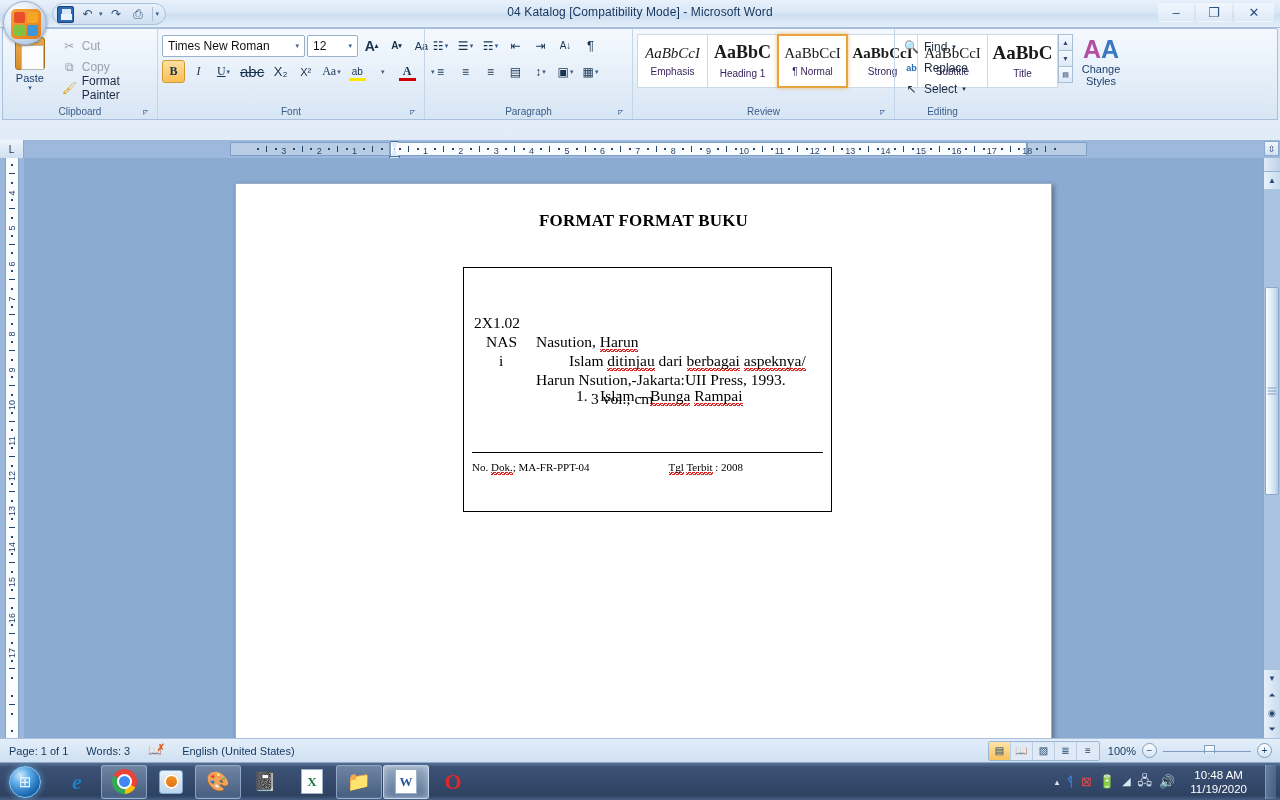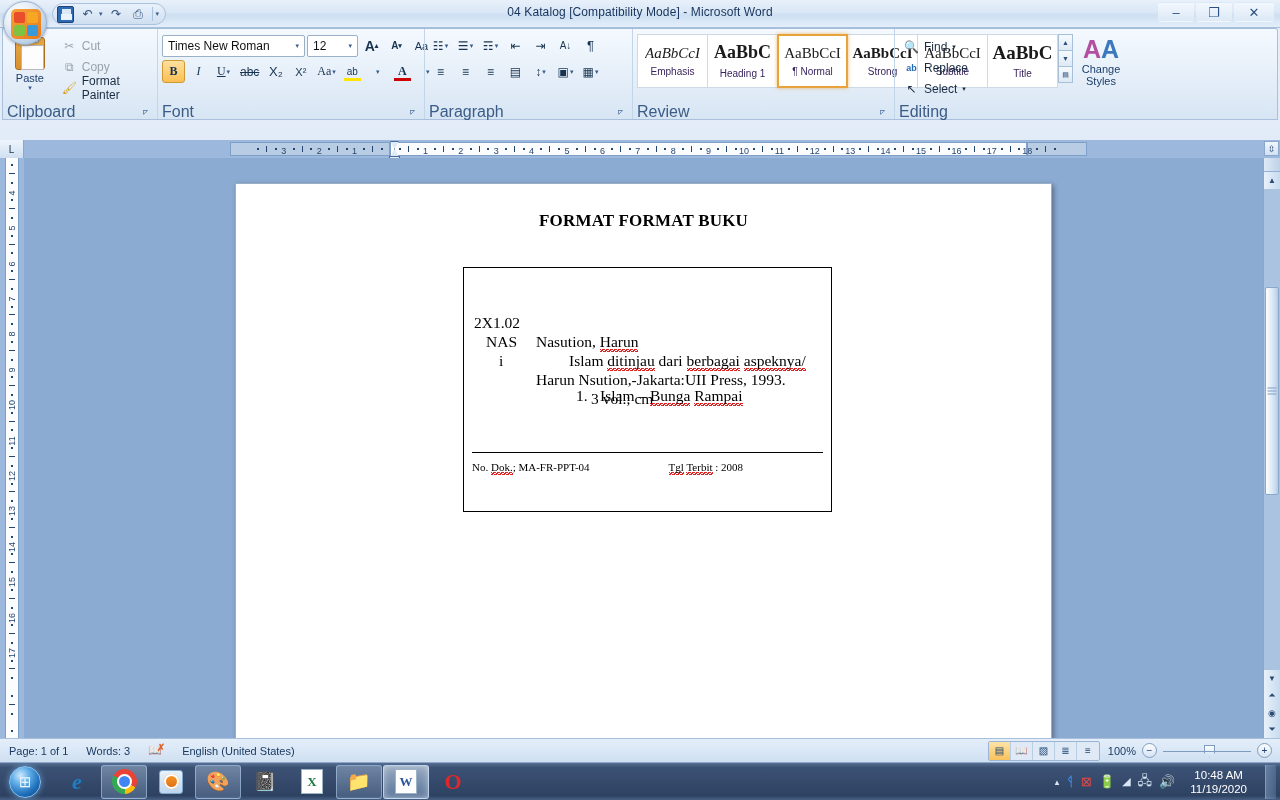--- a/index.html
+++ b/index.html
@@ -78,22 +78,22 @@
   .ribbon {
     position: relative; height: 92px; margin: 0 2px;
     background: linear-gradient(to bottom, #f4f9fe 0%, #e6eff9 52%, #d7e5f4 100%);
     border: 1px solid #a8c0dc; border-top-color: #a4bdda; border-radius: 0 3px 0 0;
     display: flex; align-items: stretch;
   }
   .group { position: relative; display: flex; flex-direction: column; padding: 3px 4px 0; }
   .group + .group { border-left: 1px solid #c3d6e9; }
   .group-body { flex: 1; display: flex; align-items: flex-start; padding-top: 2px; }
   .group-label {
-    height: 15px; text-align: center; font-size: 16px; color: #3b5c86;
-    display: flex; align-items: center; position: relative;
+    height: 15px; text-align: center; font-size: 10px; color: #3b5c86;
+    display: flex; align-items: center; justify-content: center; position: relative;
   }
   .dlg {
     position: absolute; right: 2px; bottom: 1px; width: 11px; height: 11px;
     font-size: 9px; color: #4a6d99; display: flex; align-items: center; justify-content: center;
   }
   .dlg::after { content: "⊿"; transform: rotate(180deg); font-size: 8px; }
 
   
   .clip { width: 154px; }
   .paste-btn {
@@ -453,21 +453,21 @@
             <div class="rbtn on" style="font-weight:700;font-family:'Liberation Serif',serif">
                 <span>B</span>
               </div>
             <div class="rbtn" style="font-style:italic;font-family:'Liberation Serif',serif">
                 <span>I</span>
               </div>
             <div class="rbtn">
                 <span style="text-decoration:underline;font-family:'Liberation Serif',serif">U</span>
                 <span class="caret">▾</span>
               </div>
-            <div class="rbtn" style="text-decoration:line-through;font-size:12px">
+            <div class="rbtn" style="text-decoration:line-through;font-size:15px">
                 <span>abc</span>
               </div>
             <div class="rbtn" style="font-size:13px">
                 <span>X₂</span>
               </div>
             <div class="rbtn" style="font-size:11px">
                 <span>X²</span>
               </div>
             <div class="rbtn">
                 <span style="font-family:'Liberation Serif',serif">Aa</span>

